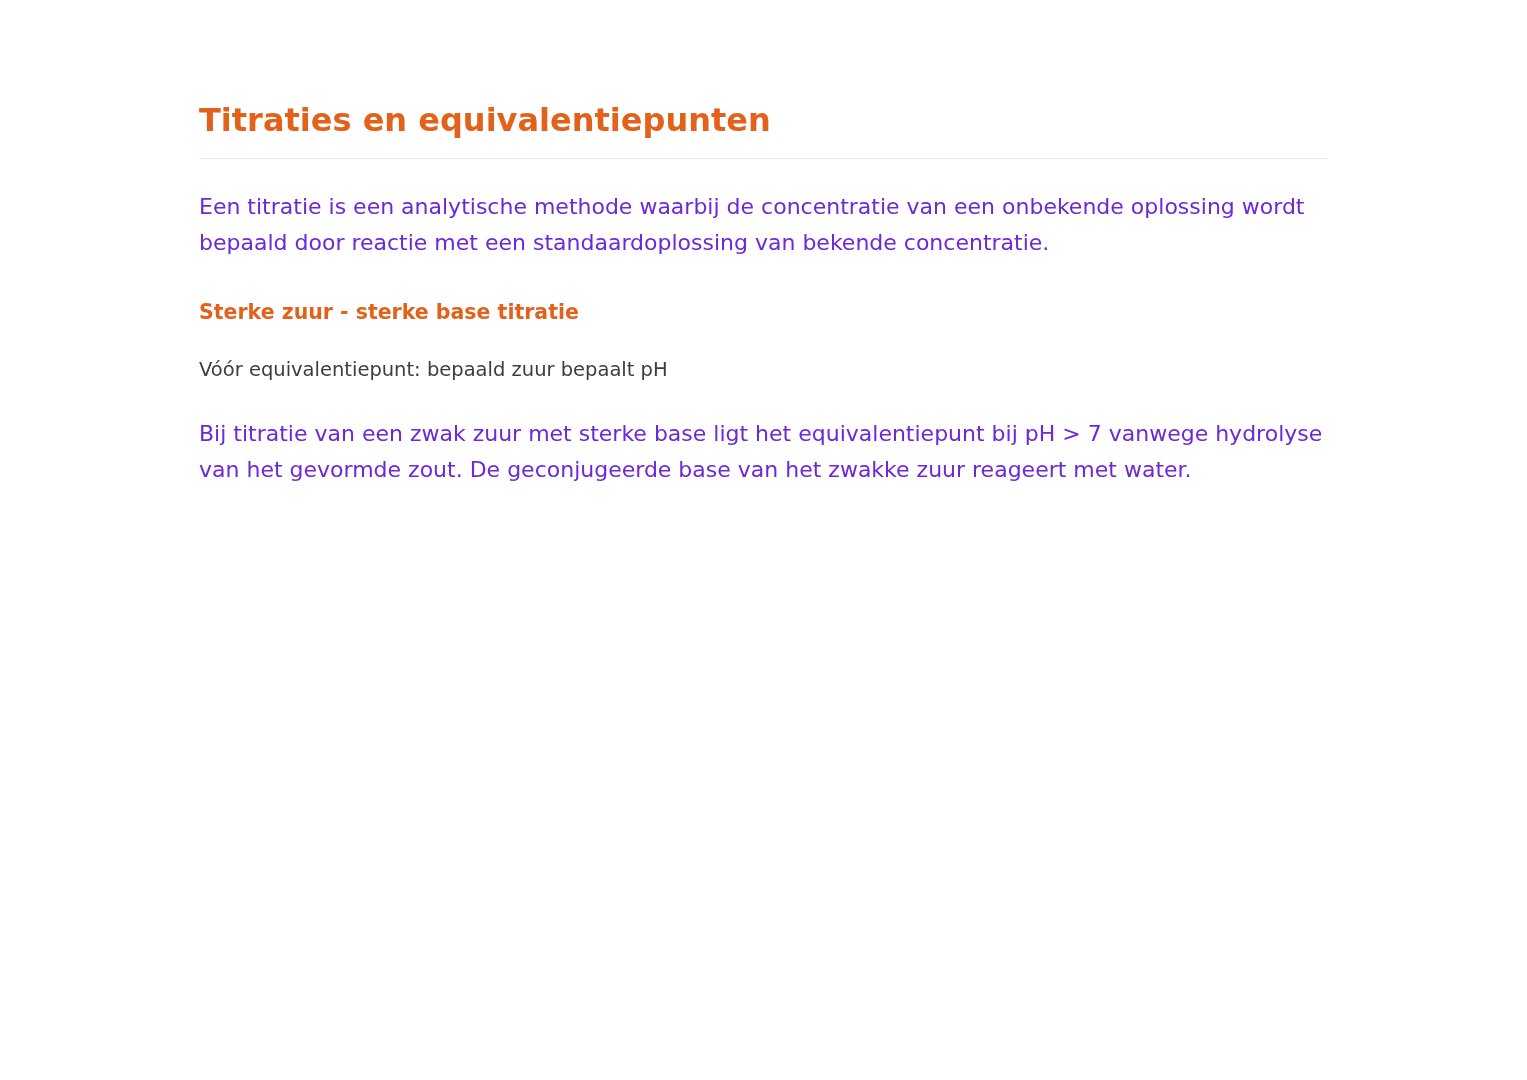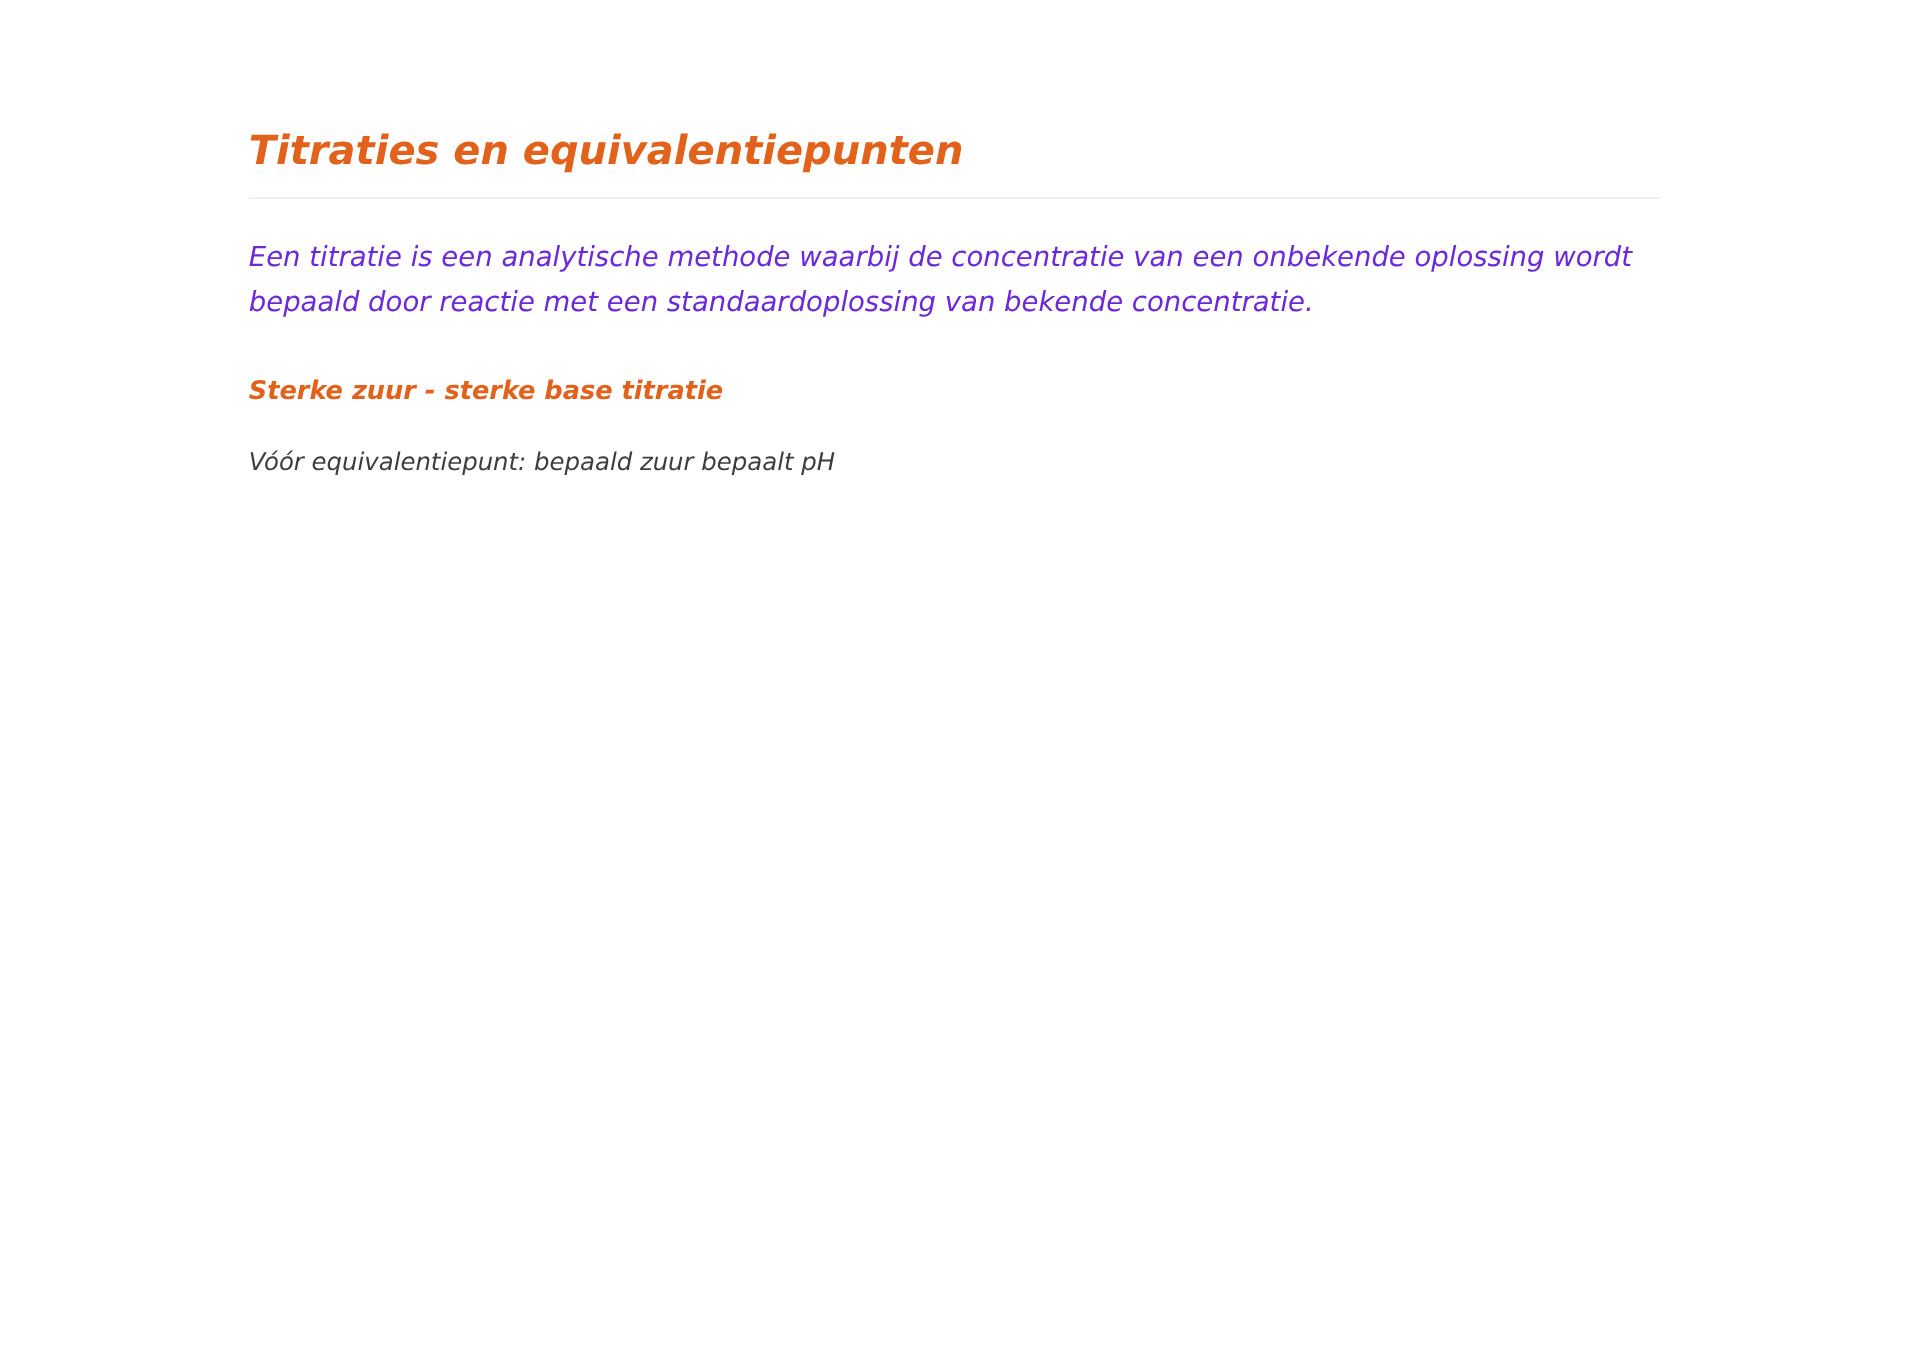--- a/index.html
+++ b/index.html
@@ -13,21 +13,20 @@
     height: 1080px;
     font-family: "DejaVu Sans", "Liberation Sans", sans-serif;
     color: #3d3d3d;
     -webkit-font-smoothing: antialiased;
   }
   .container {
     width: 1129px;
     margin-left: 199px;
     padding-top: 100px;
     box-sizing: border-box;
-    font-style: italic;
   }
   h1.page-title {
     margin: 0 0 18px 0;
     font-size: 32px;
     line-height: 1.25;
     font-weight: 700;
     color: #e2621b;
     letter-spacing: 0;
   }
   hr.title-divider {
@@ -73,15 +72,16 @@
 
     <h2 class="section-heading">Sterke zuur - sterke base titratie</h2>
 
 
 
     <p class="line-block">
       <span>Vóór equivalentiepunt: bepaald zuur bepaalt pH</span>
     </p>
 
 
+    <p class="body-paragraph">Bij titratie van een zwak zuur met sterke base ligt het equivalentiepunt bij pH &gt; 7 vanwege hydrolyse van het gevormde zout. De geconjugeerde base van het zwakke zuur reageert met water.</p>
 
   </article>
 </main>
 
 </body></html>

